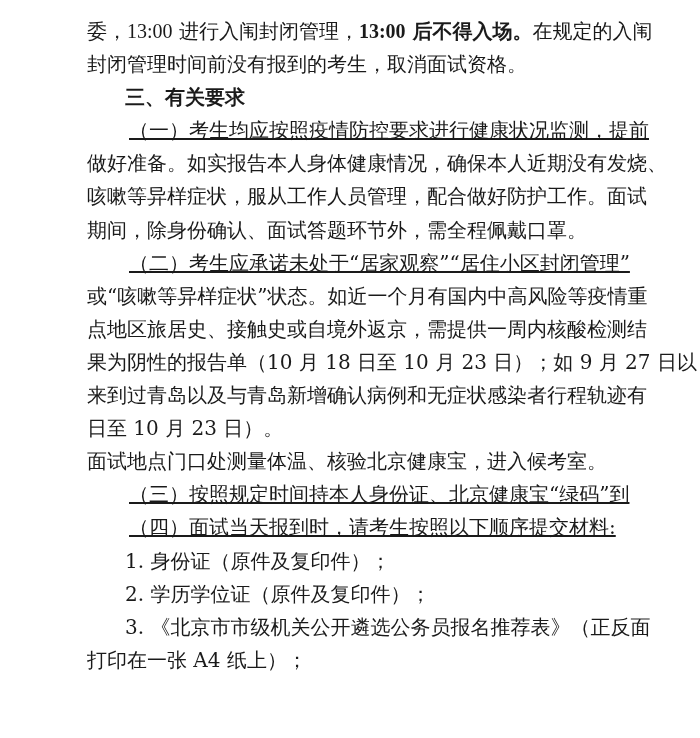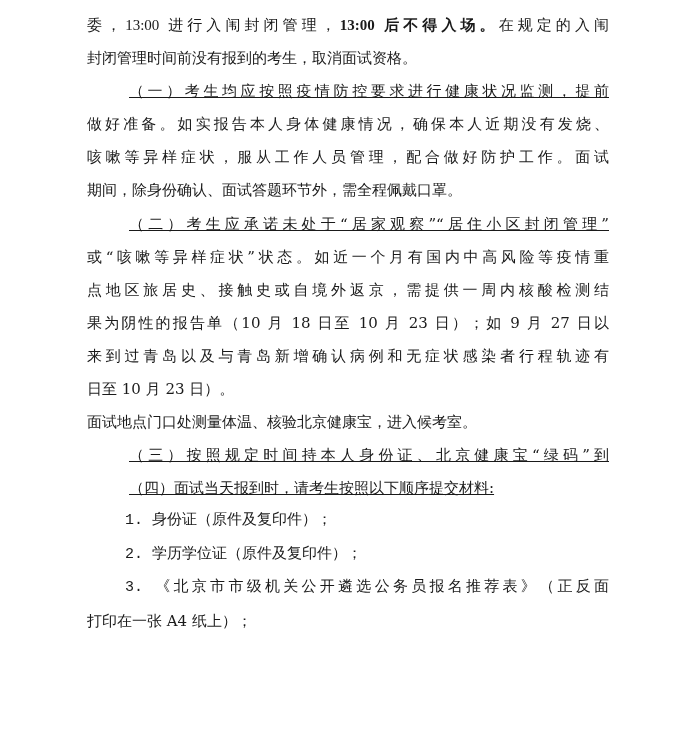--- a/index.html
+++ b/index.html
@@ -1,37 +1,38 @@
 <!DOCTYPE html>
 <html><head>
 <meta charset="utf-8">
 <style>
   html, body { margin: 0; padding: 0; background: #ffffff; }
   body { width: 700px; height: 738px; overflow: hidden; position: relative; }
   .page {
     position: absolute; left: 87px; top: 11px; width: 522px;
     font-family: "DejaVu Serif", "Liberation Serif", serif;
-    font-size: 15px; color: #1a1a1a; line-height: 28px;
+    font-size: 20px; color: #1a1a1a; line-height: 40px;
   }
   .line { display: block; white-space: nowrap; height: 33.1px; text-align: justify; text-align-last: justify; }
   .last { text-align-last: left; }
   .indent { padding-left: 42px; text-decoration: underline; }
-  .indent-sm { padding-left: 38px; font-family: Liberation Mono, monospace; }
+  .indent-sm { padding-left: 38px; }
   .heading { font-family: "DejaVu Sans", "Liberation Sans", sans-serif; font-weight: bold; padding-left: 38px; text-align-last: left; }
   .num { font-family: "Liberation Serif", serif; }
   b { font-family: "Liberation Serif", "DejaVu Serif", serif; font-weight: bold; }
   .bold-cjk { font-family: "DejaVu Sans", sans-serif; font-weight: bold; }
 </style>
 </head>
 <body>
 
 <div class="page">
   <span class="line"><span>委，</span><span class="num">13:00</span><span> 进行入闱封闭管理，</span><b>13:00</b><span class="bold-cjk"> 后不得入场。</span><span>在规定的入闱</span></span>
   <span class="line last">封闭管理时间前没有报到的考生，取消面试资格。</span>
 
+  <span class="line heading">三、有关要求</span>
 
   <span class="line indent">（一）考生均应按照疫情防控要求进行健康状况监测，提前</span>
   <span class="line">做好准备。如实报告本人身体健康情况，确保本人近期没有发烧、</span>
   <span class="line">咳嗽等异样症状，服从工作人员管理，配合做好防护工作。面试</span>
   <span class="line last">期间，除身份确认、面试答题环节外，需全程佩戴口罩。</span>
 
   <span class="line indent">（二）考生应承诺未处于“居家观察”“居住小区封闭管理”</span>
   <span class="line">或“咳嗽等异样症状”状态。如近一个月有国内中高风险等疫情重</span>
   <span class="line">点地区旅居史、接触史或自境外返京，需提供一周内核酸检测结</span>
   <span class="line">果为阴性的报告单（10 月 18 日至 10 月 23 日）；如 9 月 27 日以</span>

